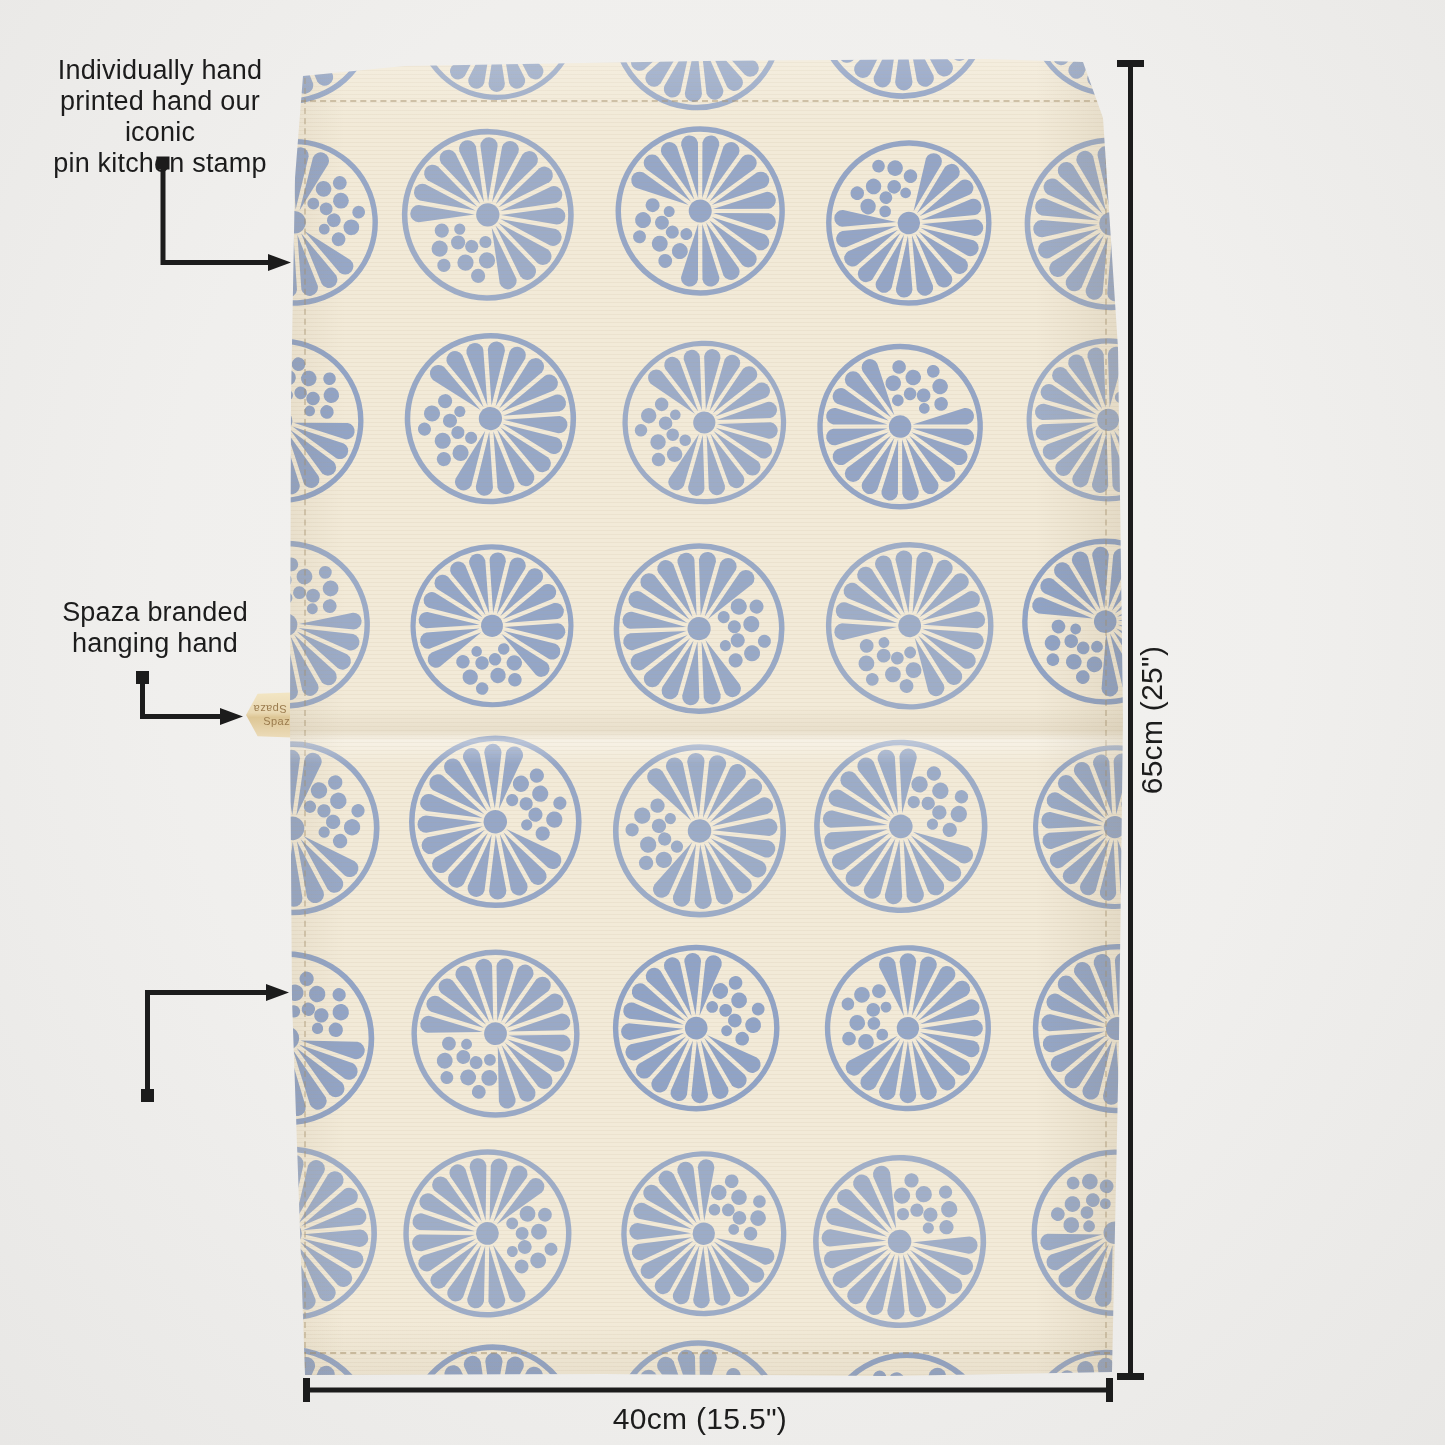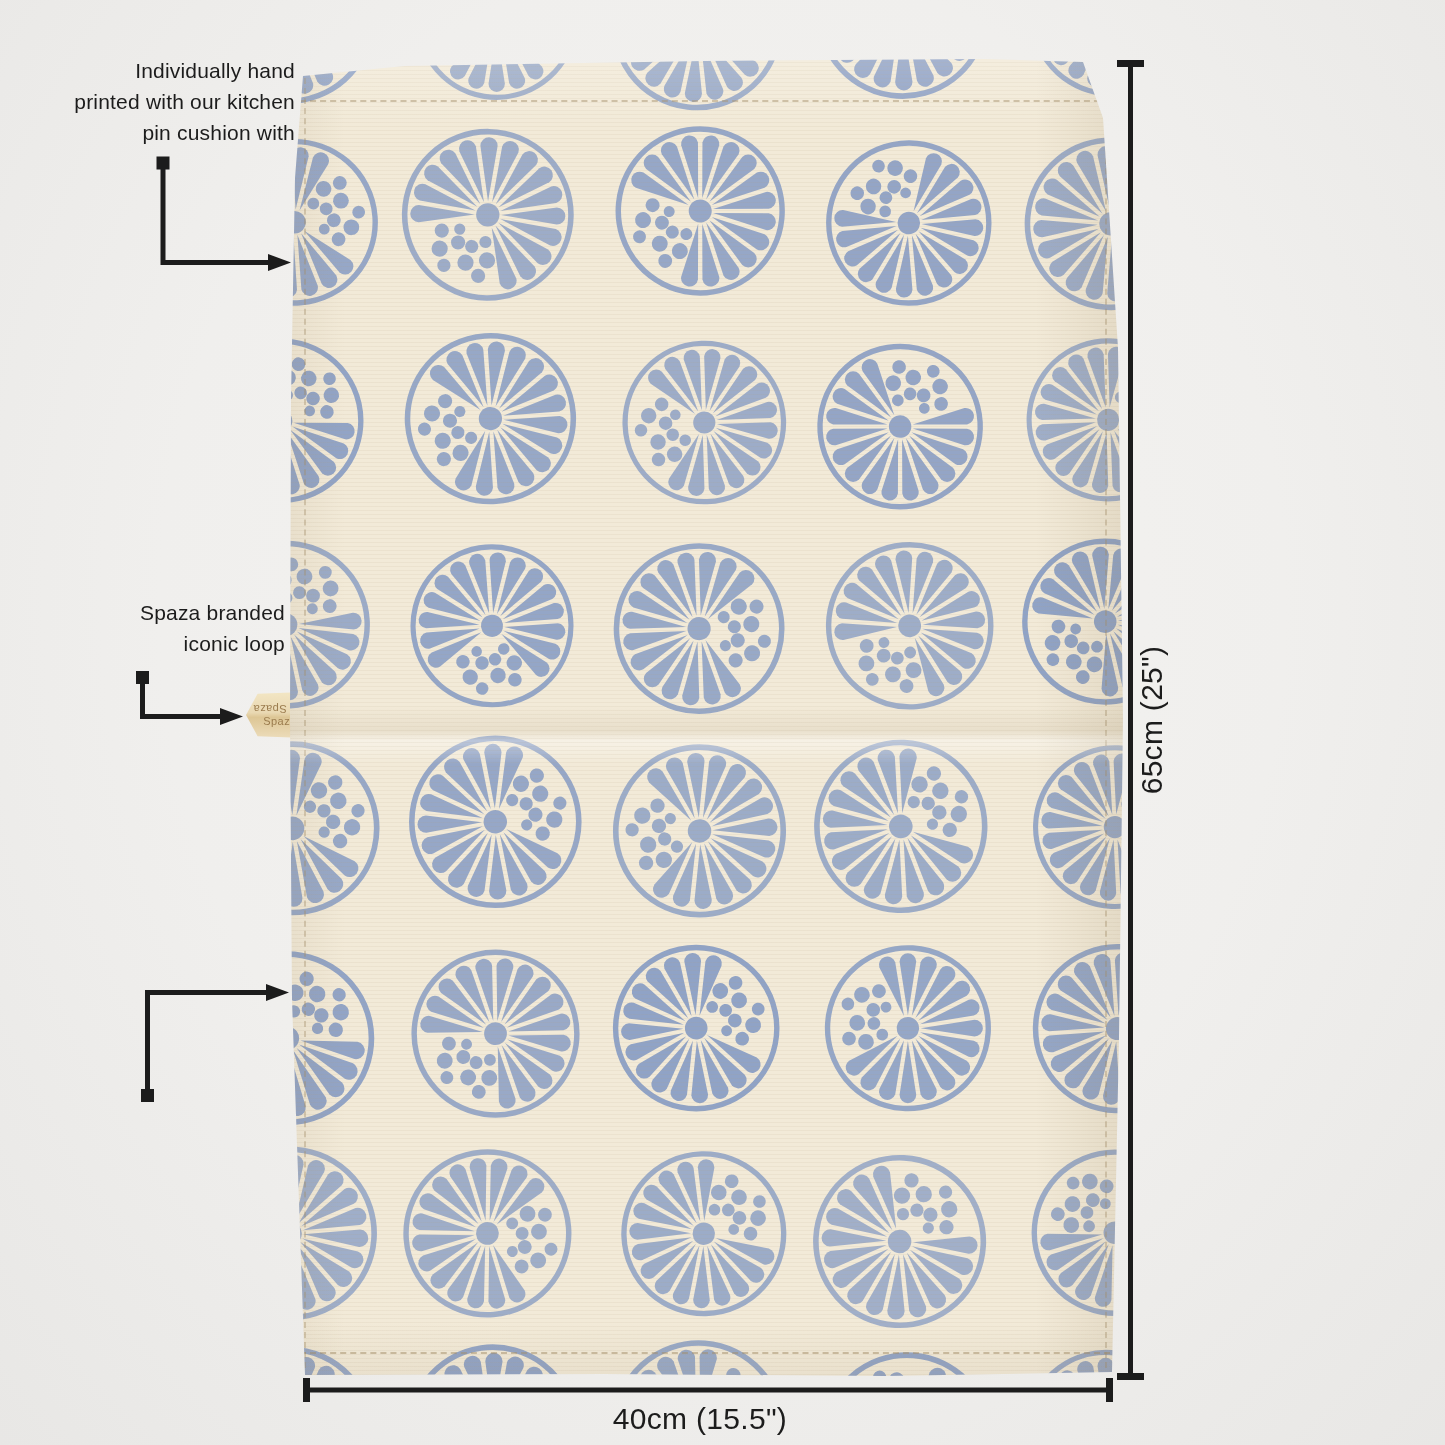--- a/index.html
+++ b/index.html
@@ -43,22 +43,22 @@
     position:absolute;inset:0;
     background:
       linear-gradient(90deg,rgba(140,120,85,.10) 0,rgba(140,120,85,0) 60px,rgba(140,120,85,0) calc(100% - 90px),rgba(140,120,85,.14) 100%),
       linear-gradient(0deg,rgba(140,120,85,.09) 0,rgba(140,120,85,0) 55px),
       linear-gradient(180deg,rgba(255,255,255,.16) 0,rgba(255,255,255,0) 70px),
       repeating-linear-gradient(180deg,rgba(175,155,120,.10) 0 1px,rgba(0,0,0,0) 1px 4px);
   }
   
   .overlay{position:absolute;inset:0;width:1445px;height:1445px;z-index:5;pointer-events:none;}
   .note{
-    position:absolute;z-index:6;text-align:right;color:var(--ann,#1c1c1c);
-    font-size:21px;line-height:31px;letter-spacing:.2px;
+    position:absolute;z-index:6;text-align:center;color:var(--ann,#1c1c1c);
+    font-size:27px;line-height:31px;letter-spacing:.2px;
   }
   #note-stamp{left:25px;top:55px;width:270px;}
   #note-loop{left:25px;top:597px;width:260px;}
   #note-durability{left:20px;top:1102px;width:262px;}
   .dim-label{
     position:absolute;z-index:6;color:var(--ann,#1c1c1c);
     font-size:30px;letter-spacing:.3px;text-align:center;
   }
   .dim-height{left:1002px;top:705px;width:300px;height:30px;line-height:30px;transform:rotate(-90deg);}
   .dim-width{left:550px;top:1402px;width:300px;}
@@ -1267,24 +1267,24 @@
     </g>
     <g>
       <line x1="306.5" y1="1390" x2="1109.5" y2="1390" style="stroke:var(--ann,#1c1c1c)" stroke-width="5"></line>
       <line x1="306.5" y1="1378" x2="306.5" y2="1402" style="stroke:var(--ann,#1c1c1c)" stroke-width="7"></line>
       <line x1="1109.5" y1="1378" x2="1109.5" y2="1402" style="stroke:var(--ann,#1c1c1c)" stroke-width="7"></line>
     </g>
   </svg>
 
   <div class="note" id="note-stamp">
     <div>Individually hand</div>
-    <div>printed with our kitchen</div>
-    <div>pin cushion with</div>
+    <div>printed hand our iconic</div>
+    <div>pin kitchen stamp</div>
   </div>
   <div class="note" id="note-loop">
     <div>Spaza branded</div>
-    <div>iconic loop</div>
+    <div>hanging hand</div>
   </div>
 
   <div class="dim-label dim-height">65cm (25")</div>
   <div class="dim-label dim-width">40cm (15.5")</div>
 
 </div>
 
 </body></html>

